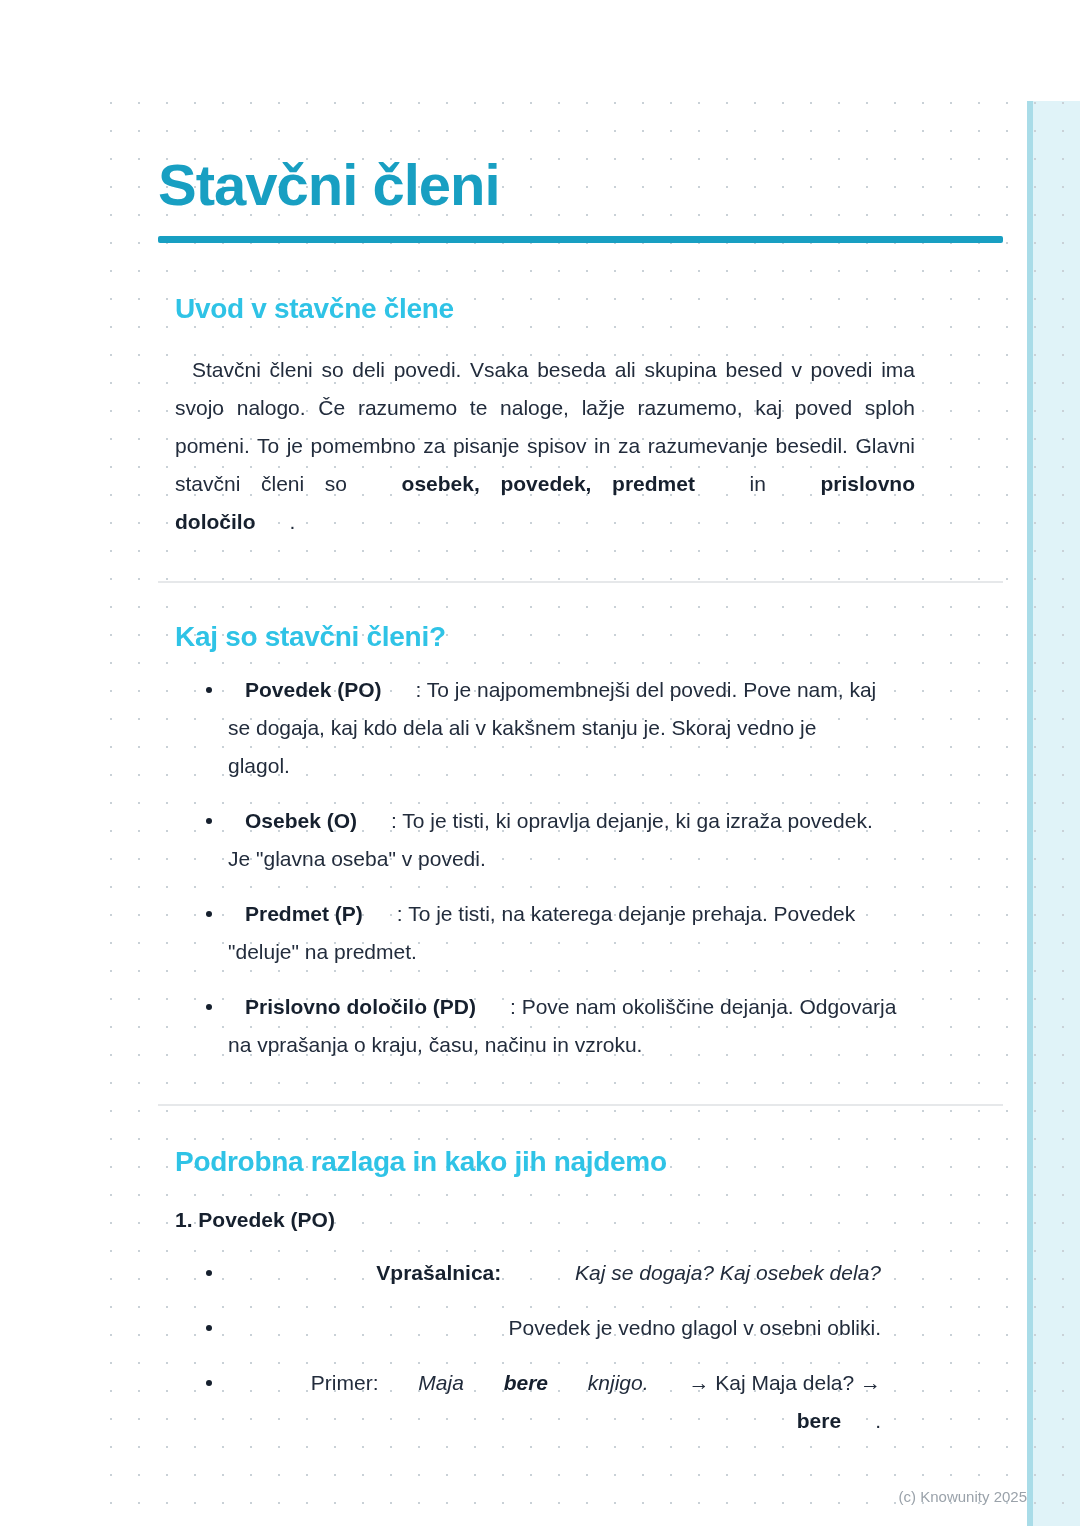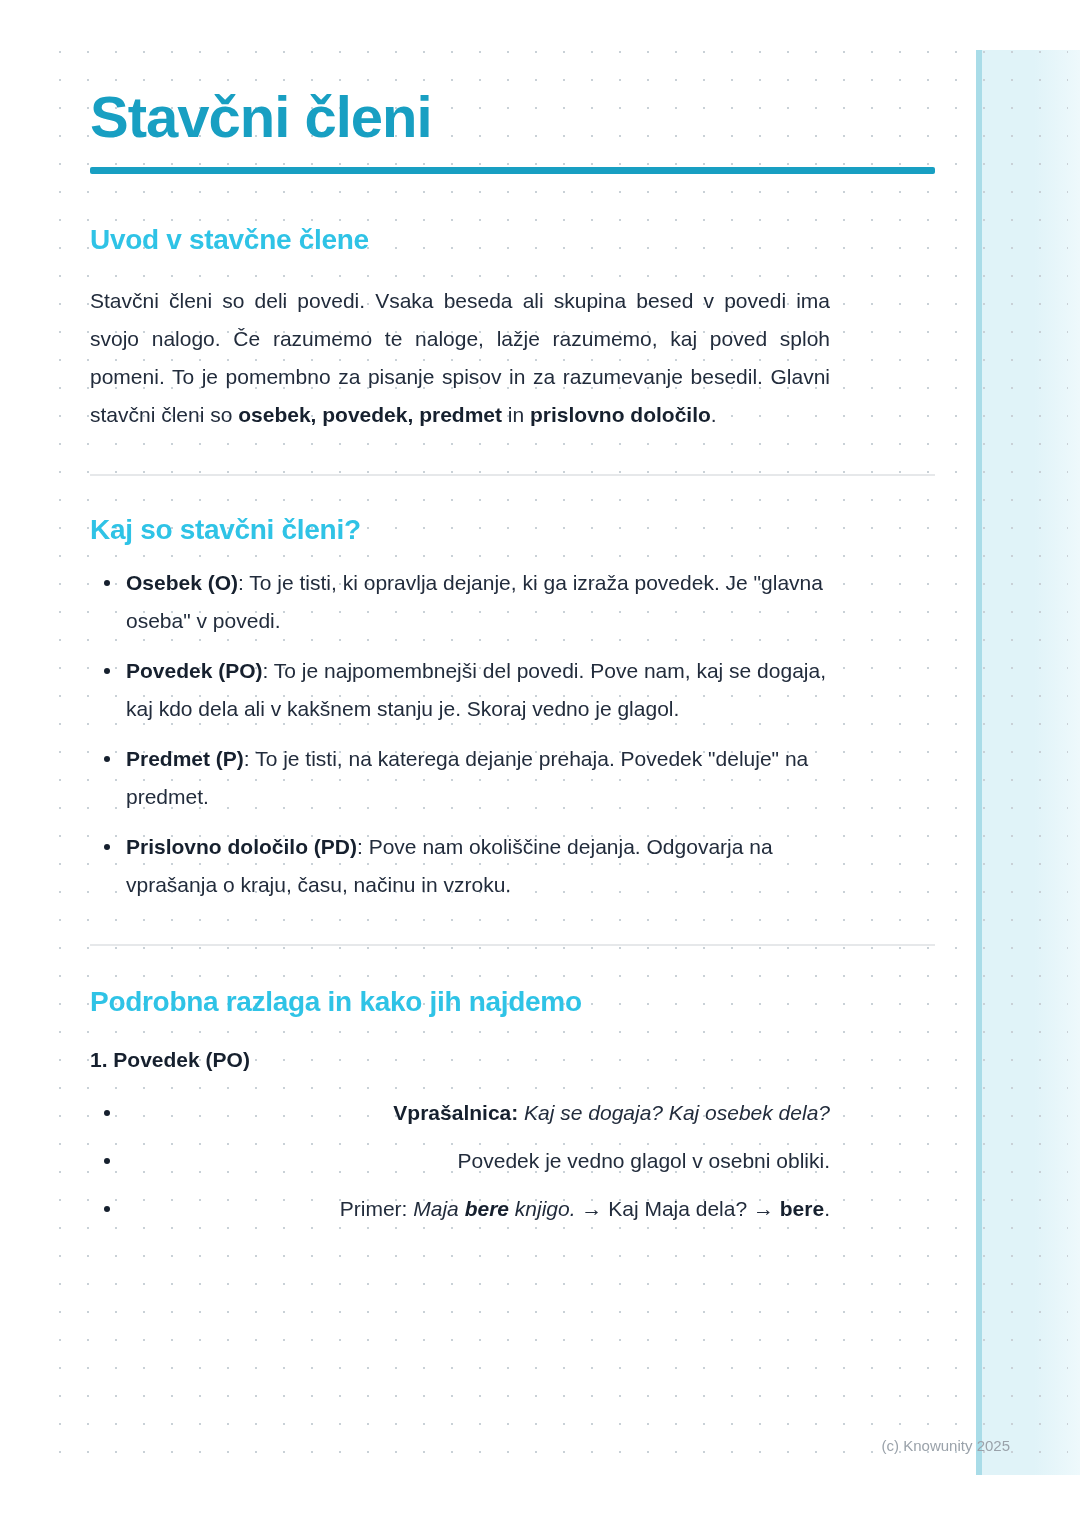--- a/index.html
+++ b/index.html
@@ -8,21 +8,21 @@
     --cyan:#2fc3e6;
     --ink:#222c3c;
     --ink-bold:#16202e;
     --divider:#e6e8ea;
     --watermark:#9aa2aa;
     --stripe-edge:#a9dce8;
     --stripe-fill:#e0f3f8;
     --stripe-fill2:#eef9fc;
     --dot:#c9d1d7;
   }
-  *{margin:0;padding:0;box-sizing:border-box;}
+  *{margin:17px;padding:0;box-sizing:border-box;}
   html,body{background:#ffffff;}
   body{
     width:1080px;height:1528px;
     position:relative;
     overflow:hidden;
     font-family:"Liberation Sans","DejaVu Sans",sans-serif;
     color:var(--ink);
   }
   
   .stripe{
@@ -141,22 +141,22 @@
   <section>
     <h2 class="section-heading h2-1">Uvod v stavčne člene</h2>
     <p class="body-text"><span>Stavčni členi so deli povedi. Vsaka beseda ali skupina besed v povedi ima svojo nalogo. Če razumemo te naloge, lažje razumemo, kaj poved sploh pomeni. To je pomembno za pisanje spisov in za razumevanje besedil. Glavni stavčni členi so </span><span class="b">osebek, povedek, predmet</span><span> in </span><span class="b">prislovno določilo</span><span>.</span></p>
   </section>
 
   <div class="divider"></div>
 
   <section>
     <h2 class="section-heading h2-2">Kaj so stavčni členi?</h2>
     <ul class="bullet-list">
+      <li><span class="b">Povedek (PO)</span><span>: To je najpomembnejši del povedi. Pove nam, kaj se dogaja, kaj kdo dela ali v kakšnem stanju je. Skoraj vedno je glagol.</span></li>
       <li><span class="b">Osebek (O)</span><span>: To je tisti, ki opravlja dejanje, ki ga izraža povedek. Je "glavna oseba" v povedi.</span></li>
-      <li><span class="b">Povedek (PO)</span><span>: To je najpomembnejši del povedi. Pove nam, kaj se dogaja, kaj kdo dela ali v kakšnem stanju je. Skoraj vedno je glagol.</span></li>
       <li><span class="b">Predmet (P)</span><span>: To je tisti, na katerega dejanje prehaja. Povedek "deluje" na predmet.</span></li>
       <li><span class="b">Prislovno določilo (PD)</span><span>: Pove nam okoliščine dejanja. Odgovarja na vprašanja o kraju, času, načinu in vzroku.</span></li>
     </ul>
   </section>
 
   <div class="divider"></div>
 
   <section>
     <h2 class="section-heading h2-3">Podrobna razlaga in kako jih najdemo</h2>
     <h3 class="sub-heading">1. Povedek (PO)</h3>

